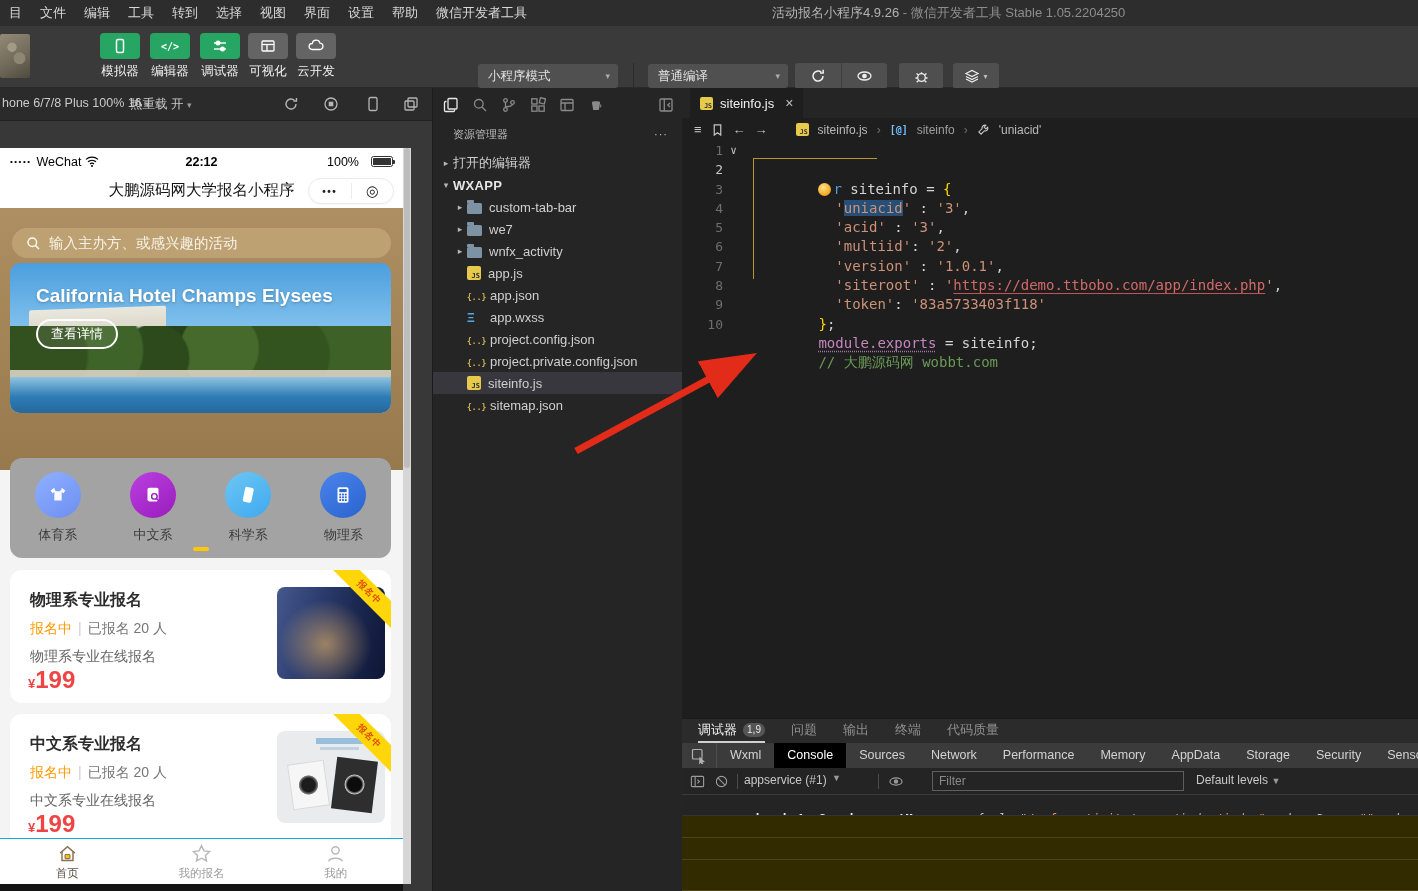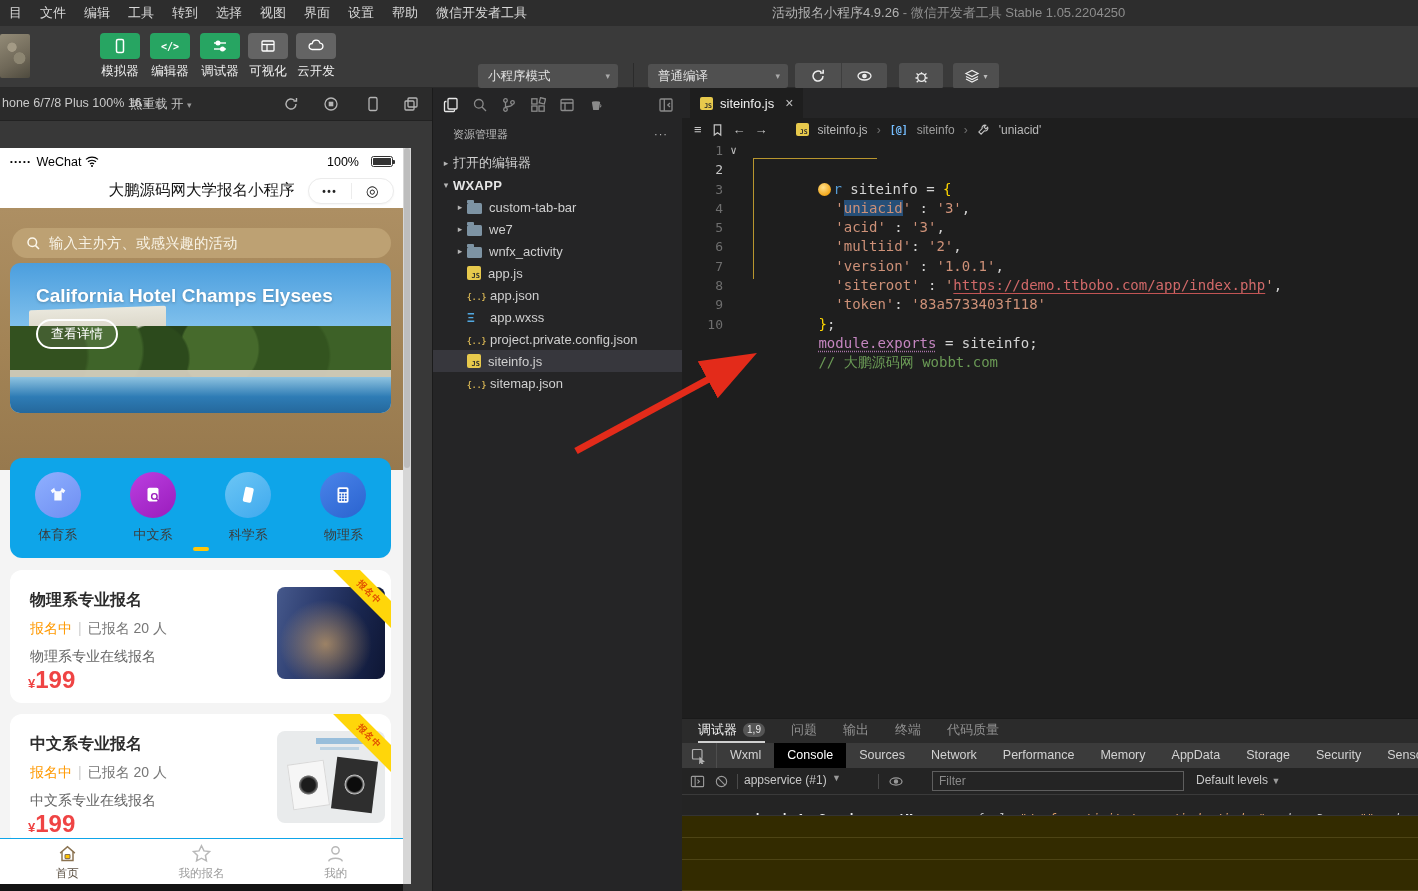--- a/index.html
+++ b/index.html
@@ -66,21 +66,21 @@
       radial-gradient(circle at 38% 60%, #2c4a1c 14%, transparent 15%),
       radial-gradient(circle at 55% 42%, #466a2c 18%, transparent 19%),
       radial-gradient(circle at 72% 55%, #33541f 16%, transparent 17%),
       radial-gradient(circle at 90% 48%, #3d6127 17%, transparent 18%),
       radial-gradient(circle at 50% 80%, #27421a 30%, transparent 31%)}
   .bn-deck{position:absolute;left:0;bottom:24%;width:100%;height:5%;background:#dad3c4;opacity:.9}
   .bn-pool{position:absolute;left:0;bottom:0;width:100%;height:24%;background:linear-gradient(180deg,#8fc3e0,#2e7cb5 55%,#25689c)}
   .bn-title{position:absolute;left:26px;top:22px;font-size:19px;font-weight:700;color:#fff;text-shadow:0 1px 3px rgba(0,0,0,.25);z-index:5}
   .bn-btn{position:absolute;left:26px;top:56px;padding:4px 13px;border:2px solid #fff;border-radius:15px;color:#fff;font-size:13px;z-index:5;background:rgba(255,255,255,.08)}
 
-  .p-cats{position:absolute;left:10px;top:310px;width:381px;height:100px;background:#0ea5e9;border-radius:12px;display:flex;justify-content:space-around;padding-top:14px}
+  .p-cats{position:absolute;left:10px;top:310px;width:381px;height:100px;background:#a3a3a3;border-radius:12px;display:flex;justify-content:space-around;padding-top:14px}
   .cat{display:flex;flex-direction:column;align-items:center;width:70px}
   .cat-circle{width:46px;height:46px;border-radius:50%;display:flex;align-items:center;justify-content:center}
   .cc-sports{background:linear-gradient(145deg,#8fb0ff,#6e8ef2)}
   .cc-book{background:linear-gradient(145deg,#bb3fe0,#9a1cbc)}
   .cc-phone{background:linear-gradient(145deg,#6cc6f5,#3fa9ee)}
   .cc-calc{background:linear-gradient(145deg,#4a84ea,#2a63cf)}
   .cat-label{font-size:13px;color:#3c3c3c;margin-top:8px}
   .cats-dash{position:absolute;left:50%;bottom:7px;width:16px;height:4px;margin-left:-8px;border-radius:2px;background:#ffc60a}
 
   .p-card{position:absolute;left:10px;width:381px;background:#fff;border-radius:12px;overflow:hidden}
@@ -358,20 +358,21 @@
         <span class="dots">•••••</span>
         <span>WeChat</span>
         <span style="margin-left:4px">
             <svg width="14" height="11" viewBox="0 0 14 11" fill="none" stroke="#000" stroke-width="1.2">
               <path d="M1 3.4a9 9 0 0 1 12 0"></path>
               <path d="M3 5.8a6 6 0 0 1 8 0"></path>
               <path d="M5 8a3 3 0 0 1 4 0"></path>
               <circle cx="7" cy="10" r="1" fill="#000" stroke="none"></circle>
             </svg>
           </span>
+        <span class="p-time">22:12</span>
         <span class="p-batt-group">
             <span>100%</span>
             <span class="batt"></span>
           </span>
       </div>
 
       <div class="p-nav">
         <div class="ttl">大鹏源码网大学报名小程序</div>
         <div class="capsule">
           <span class="cap-more">•••</span>
@@ -608,20 +609,25 @@
           <span class="tw-label">app.json</span>
         </div>
         <div class="tree-row file">
           <span class="tw-arrow"></span>
           <span class="tw-icon wxss"></span>
           <span class="tw-label">app.wxss</span>
         </div>
         <div class="tree-row file">
           <span class="tw-arrow"></span>
           <span class="tw-icon json"></span>
+          <span class="tw-label">project.config.json</span>
+        </div>
+        <div class="tree-row file">
+          <span class="tw-arrow"></span>
+          <span class="tw-icon json"></span>
           <span class="tw-label">project.private.config.json</span>
         </div>
         <div class="tree-row file selected">
           <span class="tw-arrow"></span>
           <span class="tw-icon js"></span>
           <span class="tw-label">siteinfo.js</span>
         </div>
         <div class="tree-row file">
           <span class="tw-arrow"></span>
           <span class="tw-icon json"></span>

